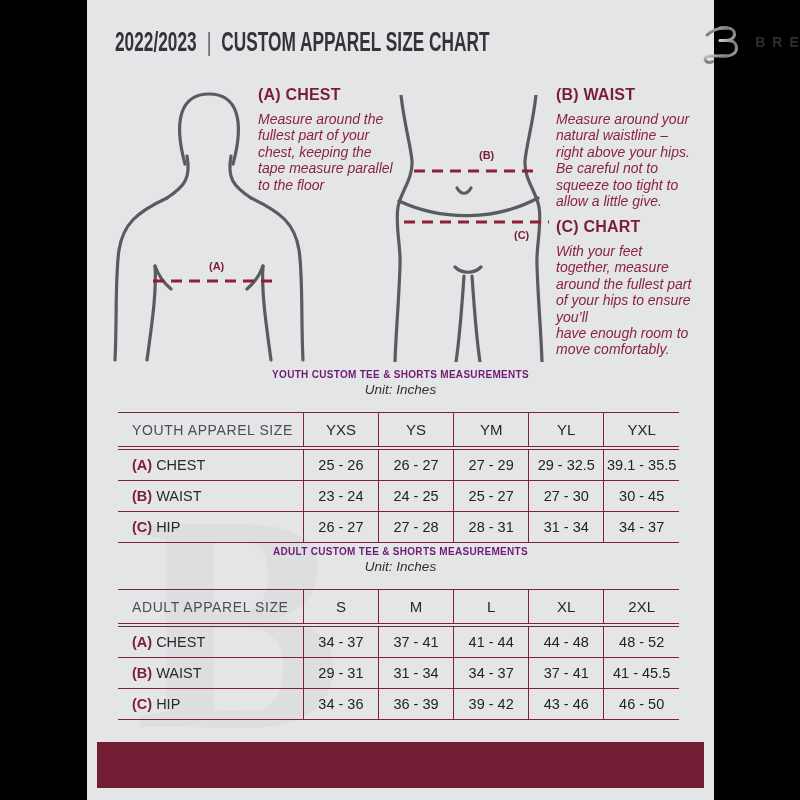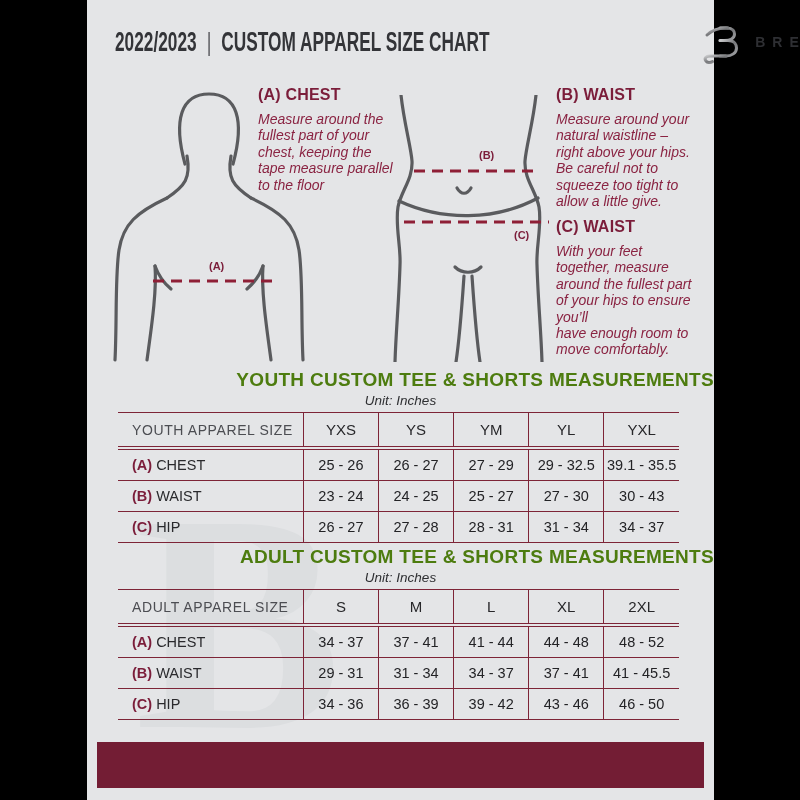--- a/index.html
+++ b/index.html
@@ -29,21 +29,21 @@
   .figure{position:absolute;}
   .guide-block{position:absolute;}
   .guide-heading{font-size:16px;font-weight:700;color:#7b1d3a;margin:0 0 7px 0;
                  letter-spacing:.2px;}
   .guide-body{font-size:14px;font-style:italic;color:#8a2342;line-height:1.17;
               margin:0;white-space:pre-line;}
   .fig-label{position:absolute;font-size:11px;font-weight:700;color:#7b1d3a;}
 
   
   .tbl-section{position:absolute;left:0;width:627px;z-index:1;}
-  .tbl-title{text-align:right;font-size:19px;font-weight:700;color:#4d7c0f;
+  .tbl-title{text-align:center;font-size:10px;font-weight:700;color:#701a75;
              letter-spacing:.3px;margin:0;}
   .tbl-unit{text-align:center;font-size:13.5px;font-style:italic;color:#2e2f32;
             margin:2px 0 0 0;}
   table.size{border-collapse:collapse;position:absolute;left:31px;width:561px;
              table-layout:fixed;background:transparent;}
   table.size col.c0{width:185px;}
   table.size col.cv{width:75px;}
   th,td{padding:0;font-weight:normal;}
   tr.hdr th{border-top:1.5px solid #7d2437;border-bottom:4px double #7d2437;height:33px;}
   th.lblhdr{text-align:left;padding-left:14px;font-size:14px;color:#4c4d52;
@@ -141,21 +141,21 @@
       <p class="guide-heading">(B) WAIST</p>
       <p class="guide-body">Measure around your
 natural waistline –
 right above your hips.
 Be careful not to
 squeeze too tight to
 allow a little give.</p>
     </div>
 
     <div class="guide-block" style="left:469px;top:218px;width:155px;">
-      <p class="guide-heading">(C) WAIST</p>
+      <p class="guide-heading">(C) CHART</p>
       <p class="guide-body">With your feet
 together, measure
 around the fullest part
 of your hips to ensure
 you’ll
 have enough room to
 move comfortably.</p>
     </div>
   </div>
 
@@ -187,21 +187,21 @@
         <td class="val">27 - 29</td>
         <td class="val">29 - 32.5</td>
         <td class="val">39.1 - 35.5</td>
       </tr>
       <tr class="data">
         <td class="rowlbl"><span class="pfx">(B)</span><span class="lbl">WAIST</span></td>
         <td class="val">23 - 24</td>
         <td class="val">24 - 25</td>
         <td class="val">25 - 27</td>
         <td class="val">27 - 30</td>
-        <td class="val">30 - 43</td>
+        <td class="val">30 - 45</td>
       </tr>
       <tr class="data">
         <td class="rowlbl"><span class="pfx">(C)</span><span class="lbl">HIP</span></td>
         <td class="val">26 - 27</td>
         <td class="val">27 - 28</td>
         <td class="val">28 - 31</td>
         <td class="val">31 - 34</td>
         <td class="val">34 - 37</td>
       </tr>
     </tbody>

